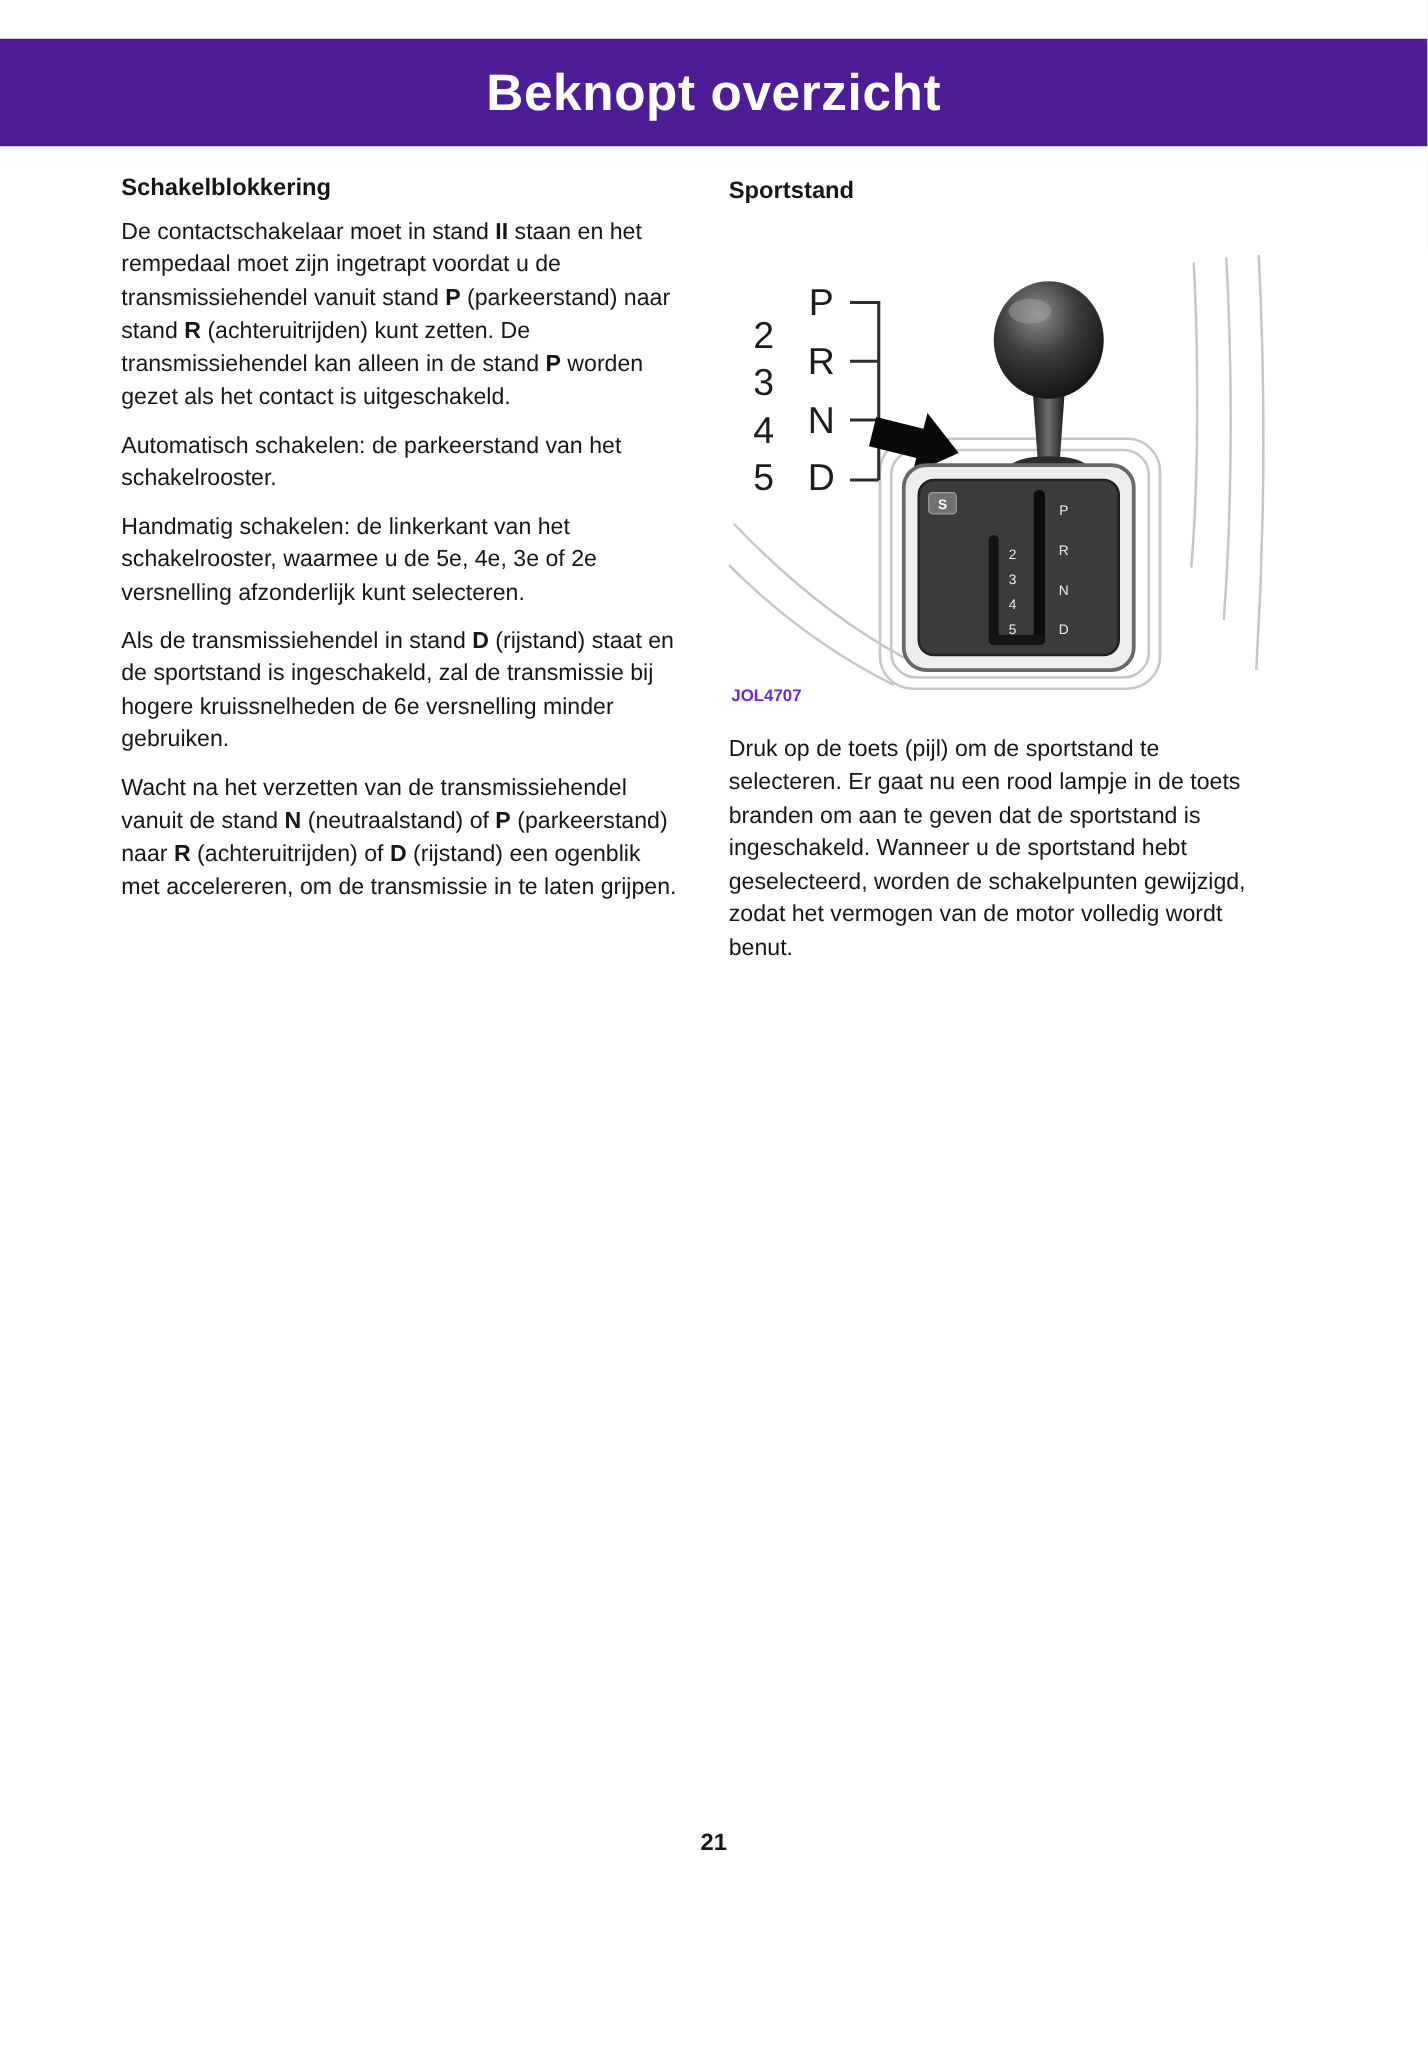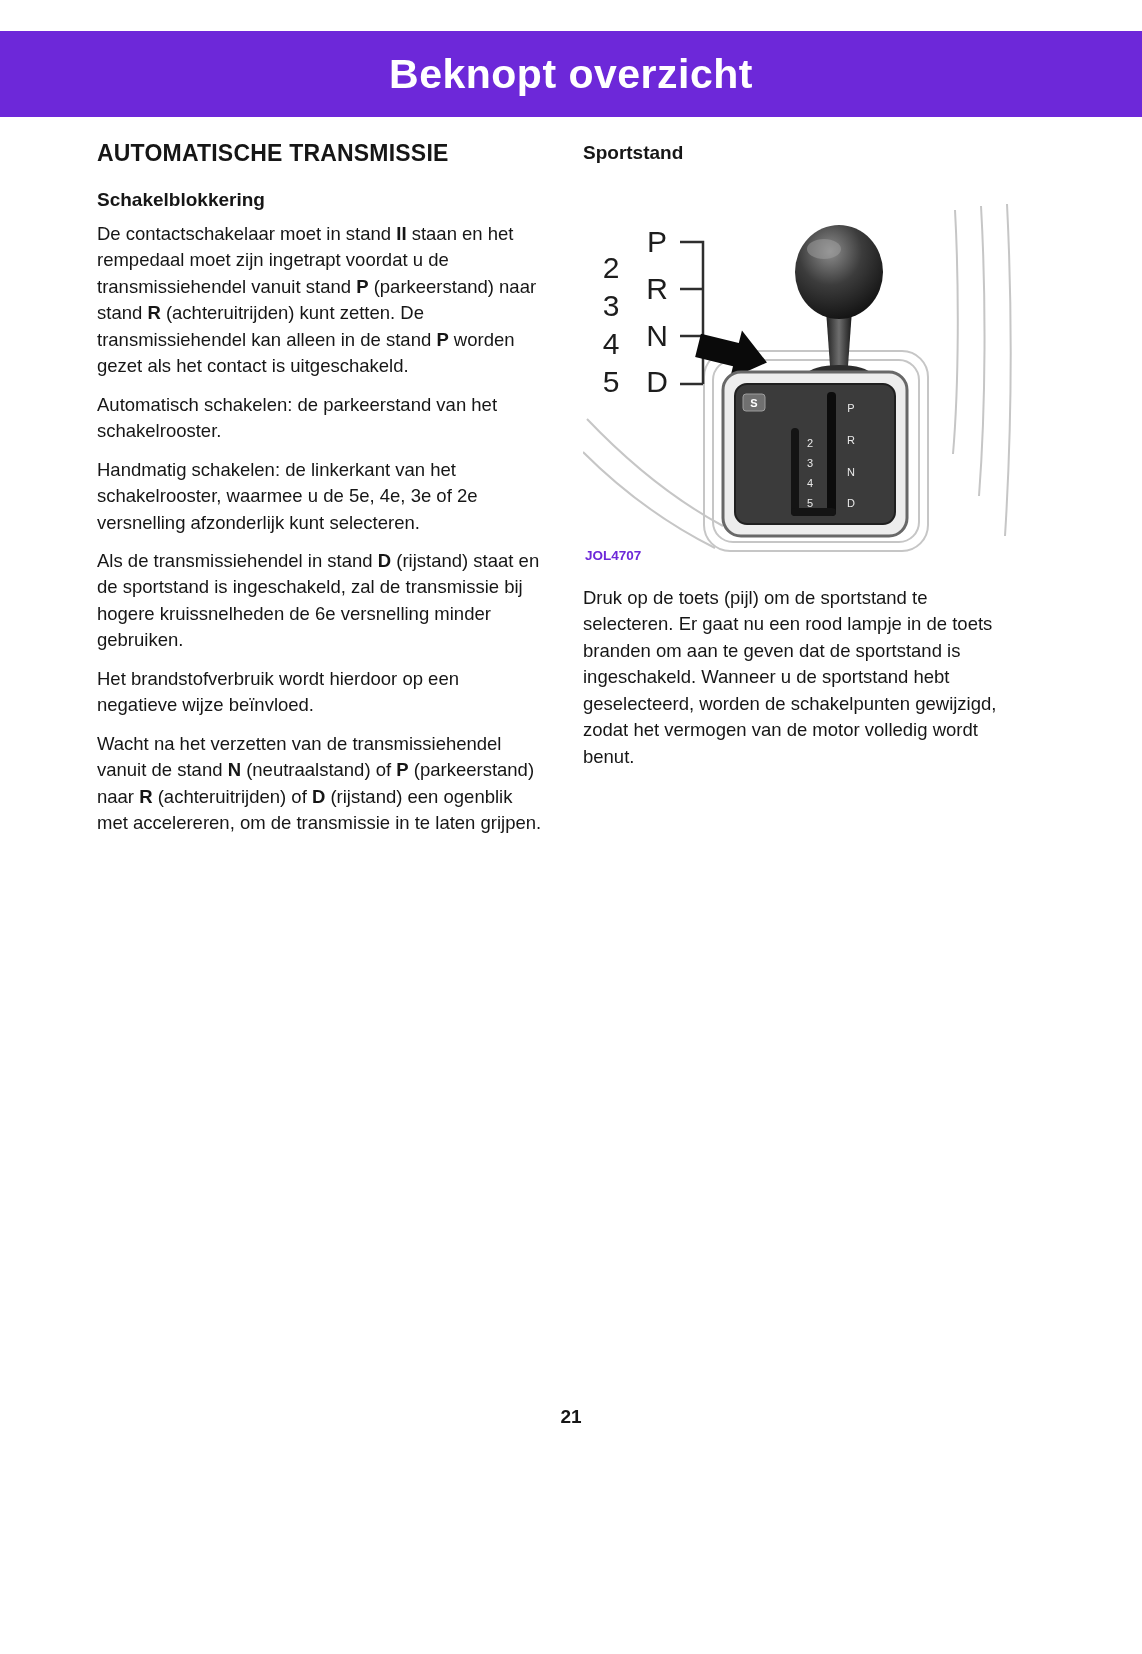--- a/index.html
+++ b/index.html
@@ -5,64 +5,62 @@
   * { margin:0; padding:0; box-sizing:border-box; }
   html { background:#e9e9e9; }
   body {
     width:1142px; height:1654px; margin:0 auto; position:relative;
     background:#ffffff; color:#161616;
     font-family:"Liberation Sans", sans-serif;
     overflow:hidden;
   }
   .titlebar {
     position:absolute; top:31px; left:0; width:1142px; height:86px;
-    background:#6d28d9; display:flex; align-items:center; justify-content:center;
+    background:#4c1d95; display:flex; align-items:center; justify-content:center;
   }
   .titlebar h1 { color:#ffffff; font-size:41px; font-weight:700; letter-spacing:0.5px; }
 
   .content { position:absolute; top:140px; left:97px; width:952px; display:flex; }
   .col-left  { width:446px; margin-right:40px; }
   .col-right { width:436px; }
 
   .section-title { font-size:23px; font-weight:700; margin-bottom:22px; letter-spacing:0.2px; }
   .subheading    { font-size:19px; font-weight:700; margin:24px 0 10px; }
   .subheading.first { margin-top:0; }
   p.body { font-size:18.5px; line-height:1.43; margin:0 0 12px; }
   p.body b { font-weight:700; }
 
   .col-right .subheading.top { margin:2px 0 40px; }
 
   figure { margin:0 0 22px; position:relative; }
   figcaption { font-size:13.5px; color:#6d28d9; margin-top:-12px; padding-left:2px;font-weight:bold; }
   svg text { font-family:"Liberation Sans", sans-serif; }
 
   .pageno {
-    position:absolute; top:1406px; left:0; width:1142px;
+    position:absolute; top:1464px; left:0; width:1142px;
     text-align:center; font-size:19px; font-weight:700;
   }
 </style>
 </head>
 <body>
 
 <header class="titlebar">
   <h1>Beknopt overzicht</h1>
 </header>
 
 <main class="content">
 
   <section class="col-left">
-    <h2 class="section-title">AUTOMATISCHE TRANSMISSIE</h2>
 
     <h3 class="subheading first">Schakelblokkering</h3>
     <p class="body"><span>De contactschakelaar moet in stand </span><b>II</b><span> staan en het rempedaal moet zijn ingetrapt voordat u de transmissiehendel vanuit stand </span><b>P</b><span> (parkeerstand) naar stand </span><b>R</b><span> (achteruitrijden) kunt zetten. De transmissiehendel kan alleen in de stand </span><b>P</b><span> worden gezet als het contact is uitgeschakeld.</span></p>
 
     <p class="body"><span>Automatisch schakelen: de parkeerstand van het schakelrooster.</span></p>
     <p class="body"><span>Handmatig schakelen: de linkerkant van het schakelrooster, waarmee u de 5e, 4e, 3e of 2e versnelling afzonderlijk kunt selecteren.</span></p>
     <p class="body"><span>Als de transmissiehendel in stand </span><b>D</b><span> (rijstand) staat en de sportstand is ingeschakeld, zal de transmissie bij hogere kruissnelheden de 6e versnelling minder gebruiken.</span></p>
-    <p class="body"><span>Het brandstofverbruik wordt hierdoor op een negatieve wijze beïnvloed.</span></p>
     <p class="body"><span>Wacht na het verzetten van de transmissiehendel vanuit de stand </span><b>N</b><span> (neutraalstand) of </span><b>P</b><span> (parkeerstand) naar </span><b>R</b><span> (achteruitrijden) of </span><b>D</b><span> (rijstand) een ogenblik met accelereren, om de transmissie in te laten grijpen.</span></p>
   </section>
 
   <section class="col-right">
     <h3 class="subheading top">Sportstand</h3>
 
     <figure>
       <svg width="436" height="352" viewBox="0 0 436 352">
         <defs>
           <radialGradient id="knobGrad" cx="40%" cy="28%" r="80%">

